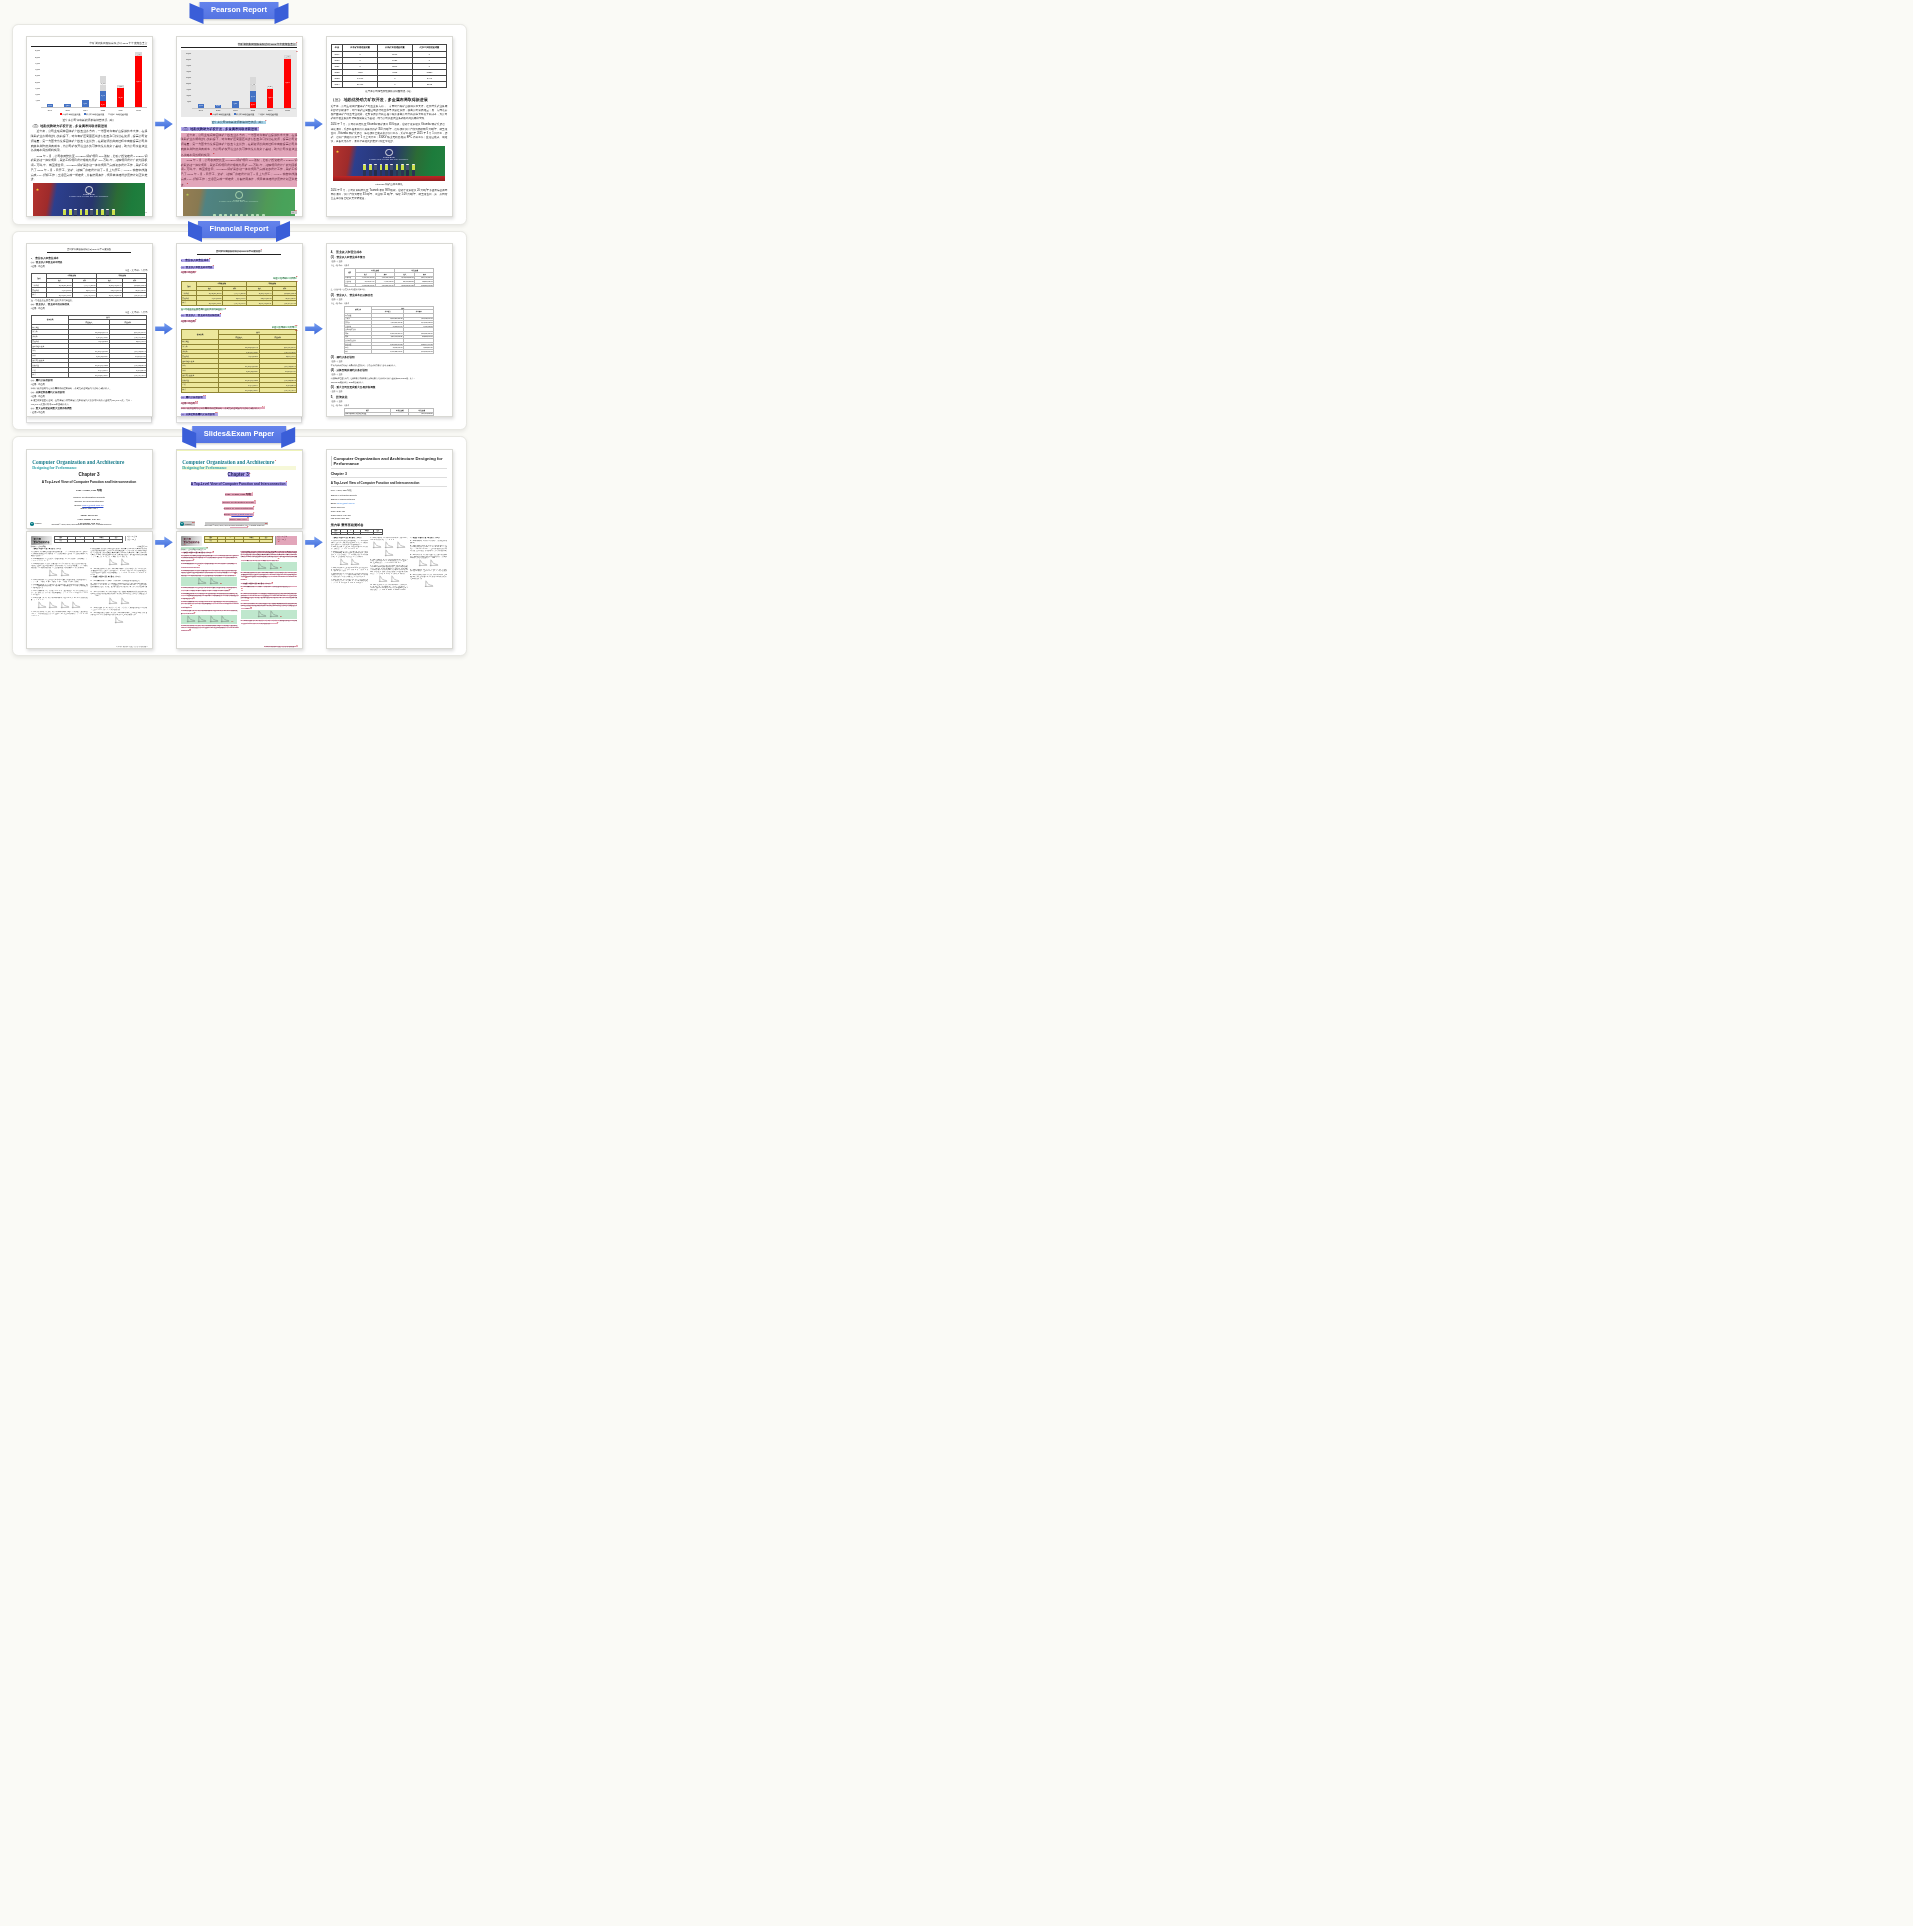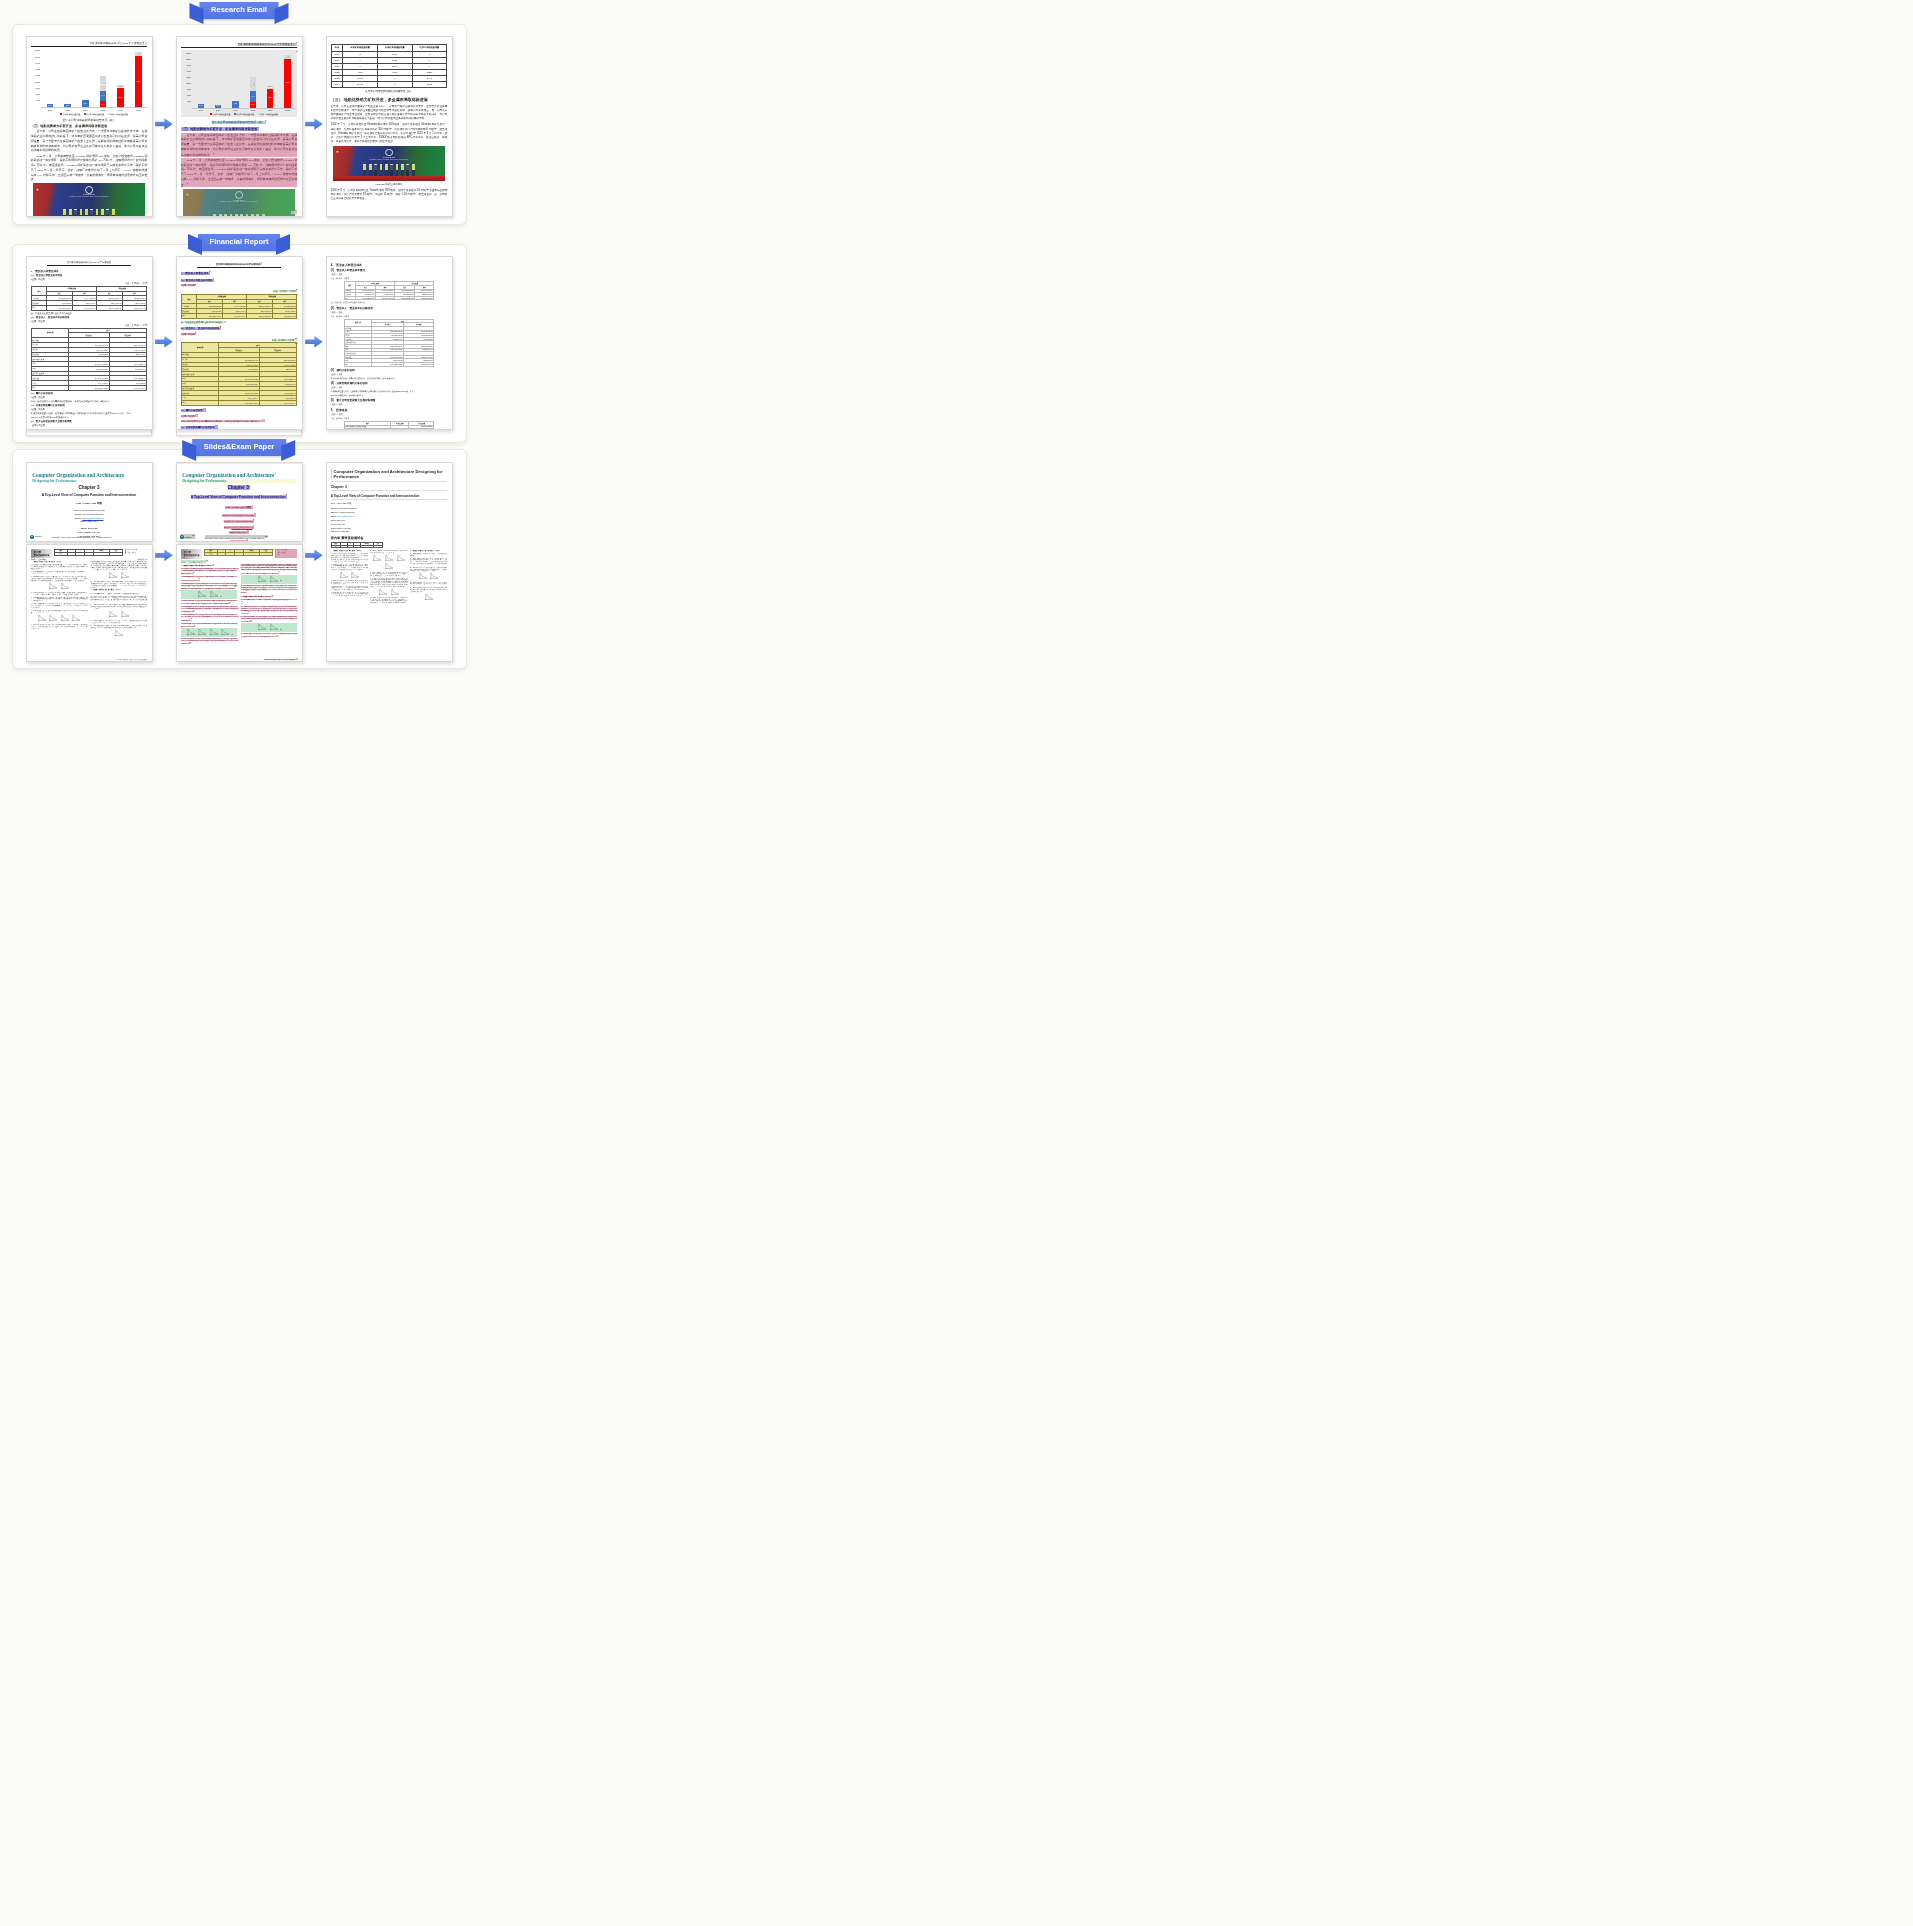--- a/index.html
+++ b/index.html
@@ -1,19 +1,19 @@
 <!DOCTYPE html>
 <html style="font-size:6.2px"><head>
 <meta charset="utf-8">
 <style>
   html,body{margin:0;padding:0}
   body{width:478px;height:676px;background:#fafaf6;font-family:"Liberation Sans","DejaVu Sans",sans-serif;color:#1c1c1c;overflow:hidden}
   .section{position:relative;width:455px;margin:0 auto}
   .sec1{padding-top:12.3px}
-  .sec2{margin-top:19px}
+  .sec2{margin-top:6px}
   .sec3{margin-top:6.2px}
   .ribbon{position:absolute;top:2.3px;left:50%;transform:translateX(-50%);z-index:3;background:linear-gradient(#6483ec,#5474e2);color:#fff;
     font:600 7.5px/1 "Liberation Sans",sans-serif;padding:3.9px 11.6px 5.8px;text-align:center;box-shadow:0 0.8px 1.9px rgba(0,0,0,.22);white-space:nowrap}
   .sec2 .ribbon,.sec3 .ribbon{top:-10px}
   .ribbon::before,.ribbon::after{content:"";position:absolute;top:3.5px;width:14px;height:14.6px;background:#3a5ed8;z-index:-1}
   .ribbon::before{left:-9.6px;transform:skewY(24deg)}
   .ribbon::after{right:-9.6px;transform:skewY(-24deg)}
   .card{background:#fff;border:0.4px solid #e7e7e2;border-radius:6.2px;box-shadow:0 1.5px 3.9px rgba(0,0,0,.07);
     padding:11.6px 13px 6.2px;display:flex;align-items:flex-start;justify-content:space-between}
   .arrow{width:17.7px;height:13px;flex:none;background:linear-gradient(180deg,#7aa2f2,#3a66d9);
@@ -128,21 +128,21 @@
   .md-h2{font-size:3.5px;font-weight:bold;margin:3.1px 0 1.2px}
   .md-h3{font-size:3.1px;font-weight:bold;margin:2.7px 0 1.2px}
   .md-hr{border:none;border-top:0.4px solid #ddd;margin:1.5px 0}
   .md-line{font-size:2.1px;margin:1.9px 0;color:#222}
   .md-exh{font-size:3.2px;font-weight:bold;margin:3.9px 0 1.5px}
 </style>
 </head>
 <body>
 
 <div class="section sec1">
-  <div class="ribbon"><span>Research Email</span></div>
+  <div class="ribbon"><span>Pearson Report</span></div>
   <div class="card" style="margin-top:11.6px">
 
     <div class="doc">
       <div class="page p-r1">
         <div class="rhead">中矿资源集团股份有限公司 2024 年年度报告全文</div>
         <div class="chartwrap">
             <div class="chart">
               <div class="ylabs" style="height: 58px;">
                 <div>45,000</div>
                 <div>40,000</div>

